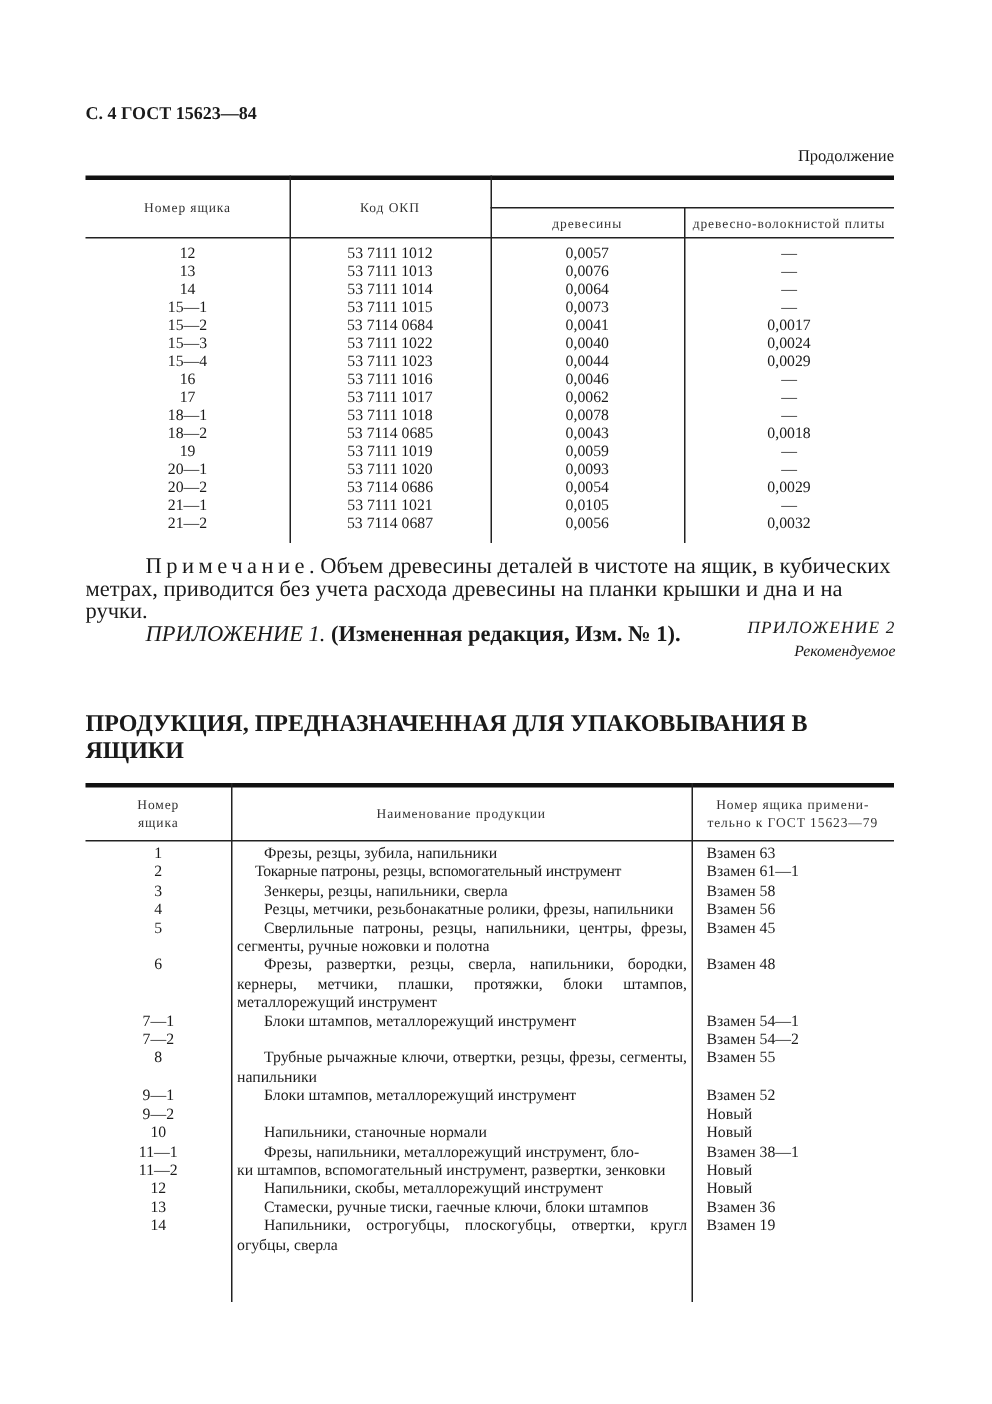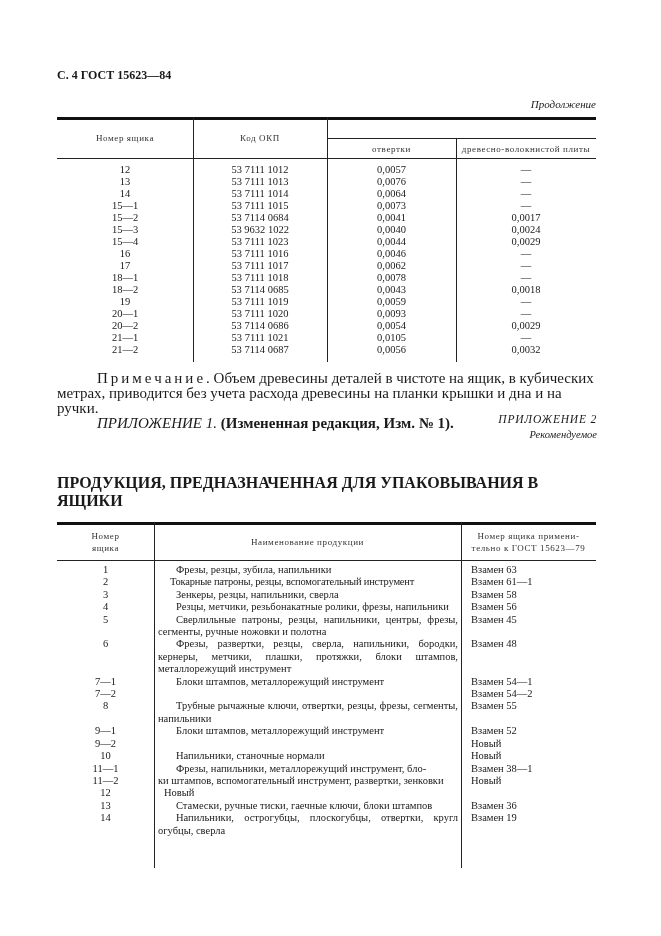--- a/index.html
+++ b/index.html
@@ -3,21 +3,21 @@
 <meta charset="utf-8">
 <style>
   html, body { margin: 0; padding: 0; background: #fff; }
   body {
     width: 661px; height: 936px; position: relative; overflow: hidden;
     font-family: "Liberation Serif", "DejaVu Serif", serif;
     color: #1a1a1a;
   }
   .abs { position: absolute; }
   .page-header { left: 57px; top: 68px; font-size: 12px; font-weight: bold; letter-spacing: 0px; }
-  .continuation { right: 65px; top: 98px; font-size: 11px; font-style: italic; }
+  .continuation { right: 65px; top: 98px; font-size: 11px; }
 
   
   .t1 { left: 57px; top: 117px; width: 539px; }
   .t1-top { position: absolute; left: 0; top: 0; width: 539px; height: 3px; background: #111; }
   .t1-vline { position: absolute; width: 1px; background: #222; }
   .t1-hline { position: absolute; height: 1px; background: #222; }
   .t1-hdr { position: absolute; font-size: 9px; letter-spacing: 0.6px; text-align: center; color: #333; }
   .t1-rows { position: absolute; left: 0; top: 47px; width: 539px; }
   .t1-row { height: 12px; position: relative; font-size: 10.5px; line-height: 12px; }
   .t1-row span { position: absolute; text-align: center; }
@@ -55,21 +55,21 @@
 <div class="abs t1" style="height:245px;">
   <div class="t1-top"></div>
   <div class="t1-vline" style="left:136px;top:0;height:245px;"></div>
   <div class="t1-vline" style="left:270px;top:0;height:245px;"></div>
   <div class="t1-vline" style="left:399px;top:21px;height:224px;"></div>
   <div class="t1-hline" style="left:270px;top:21px;width:269px;"></div>
   <div class="t1-hline" style="left:0;top:41px;width:539px;"></div>
 
   <div class="t1-hdr" style="left:0;width:136px;top:16px;">Номер ящика</div>
   <div class="t1-hdr" style="left:136px;width:134px;top:16px;">Код ОКП</div>
-  <div class="t1-hdr" style="left:270px;width:129px;top:27px;">отвертки</div>
+  <div class="t1-hdr" style="left:270px;width:129px;top:27px;">древесины</div>
   <div class="t1-hdr" style="left:399px;width:140px;top:27px;">древесно-волокнистой плиты</div>
 
   <div class="t1-rows">
     <div class="t1-row">
         <span class="c-num">12</span>
         <span class="c-code">53 7111 1012</span>
         <span class="c-wood">0,0057</span>
         <span class="c-fiber">—</span>
       </div>
     <div class="t1-row">
@@ -91,21 +91,21 @@
         <span class="c-fiber">—</span>
       </div>
     <div class="t1-row">
         <span class="c-num">15—2</span>
         <span class="c-code">53 7114 0684</span>
         <span class="c-wood">0,0041</span>
         <span class="c-fiber">0,0017</span>
       </div>
     <div class="t1-row">
         <span class="c-num">15—3</span>
-        <span class="c-code">53 9632 1022</span>
+        <span class="c-code">53 7111 1022</span>
         <span class="c-wood">0,0040</span>
         <span class="c-fiber">0,0024</span>
       </div>
     <div class="t1-row">
         <span class="c-num">15—4</span>
         <span class="c-code">53 7111 1023</span>
         <span class="c-wood">0,0044</span>
         <span class="c-fiber">0,0029</span>
       </div>
     <div class="t1-row">
@@ -256,20 +256,21 @@
         <div class="t2-name">Фрезы, напильники, металлорежущий инструмент, бло-</div>
         <div class="t2-rep">Взамен 38—1</div>
       </div>
     <div class="t2-row">
         <div class="t2-num">11—2</div>
         <div class="t2-name" style="text-indent:0;">ки штампов, вспомогательный инструмент, развертки, зенковки</div>
         <div class="t2-rep">Новый</div>
       </div>
     <div class="t2-row">
         <div class="t2-num">12</div>
+        <div class="t2-name">Напильники, скобы, металлорежущий инструмент</div>
         <div class="t2-rep">Новый</div>
       </div>
     <div class="t2-row">
         <div class="t2-num">13</div>
         <div class="t2-name">Стамески, ручные тиски, гаечные ключи, блоки штампов</div>
         <div class="t2-rep">Взамен 36</div>
       </div>
     <div class="t2-row">
         <div class="t2-num">14</div>
         <div class="t2-name">Напильники, острогубцы, плоскогубцы, отвертки, кругл огубцы, сверла</div>

